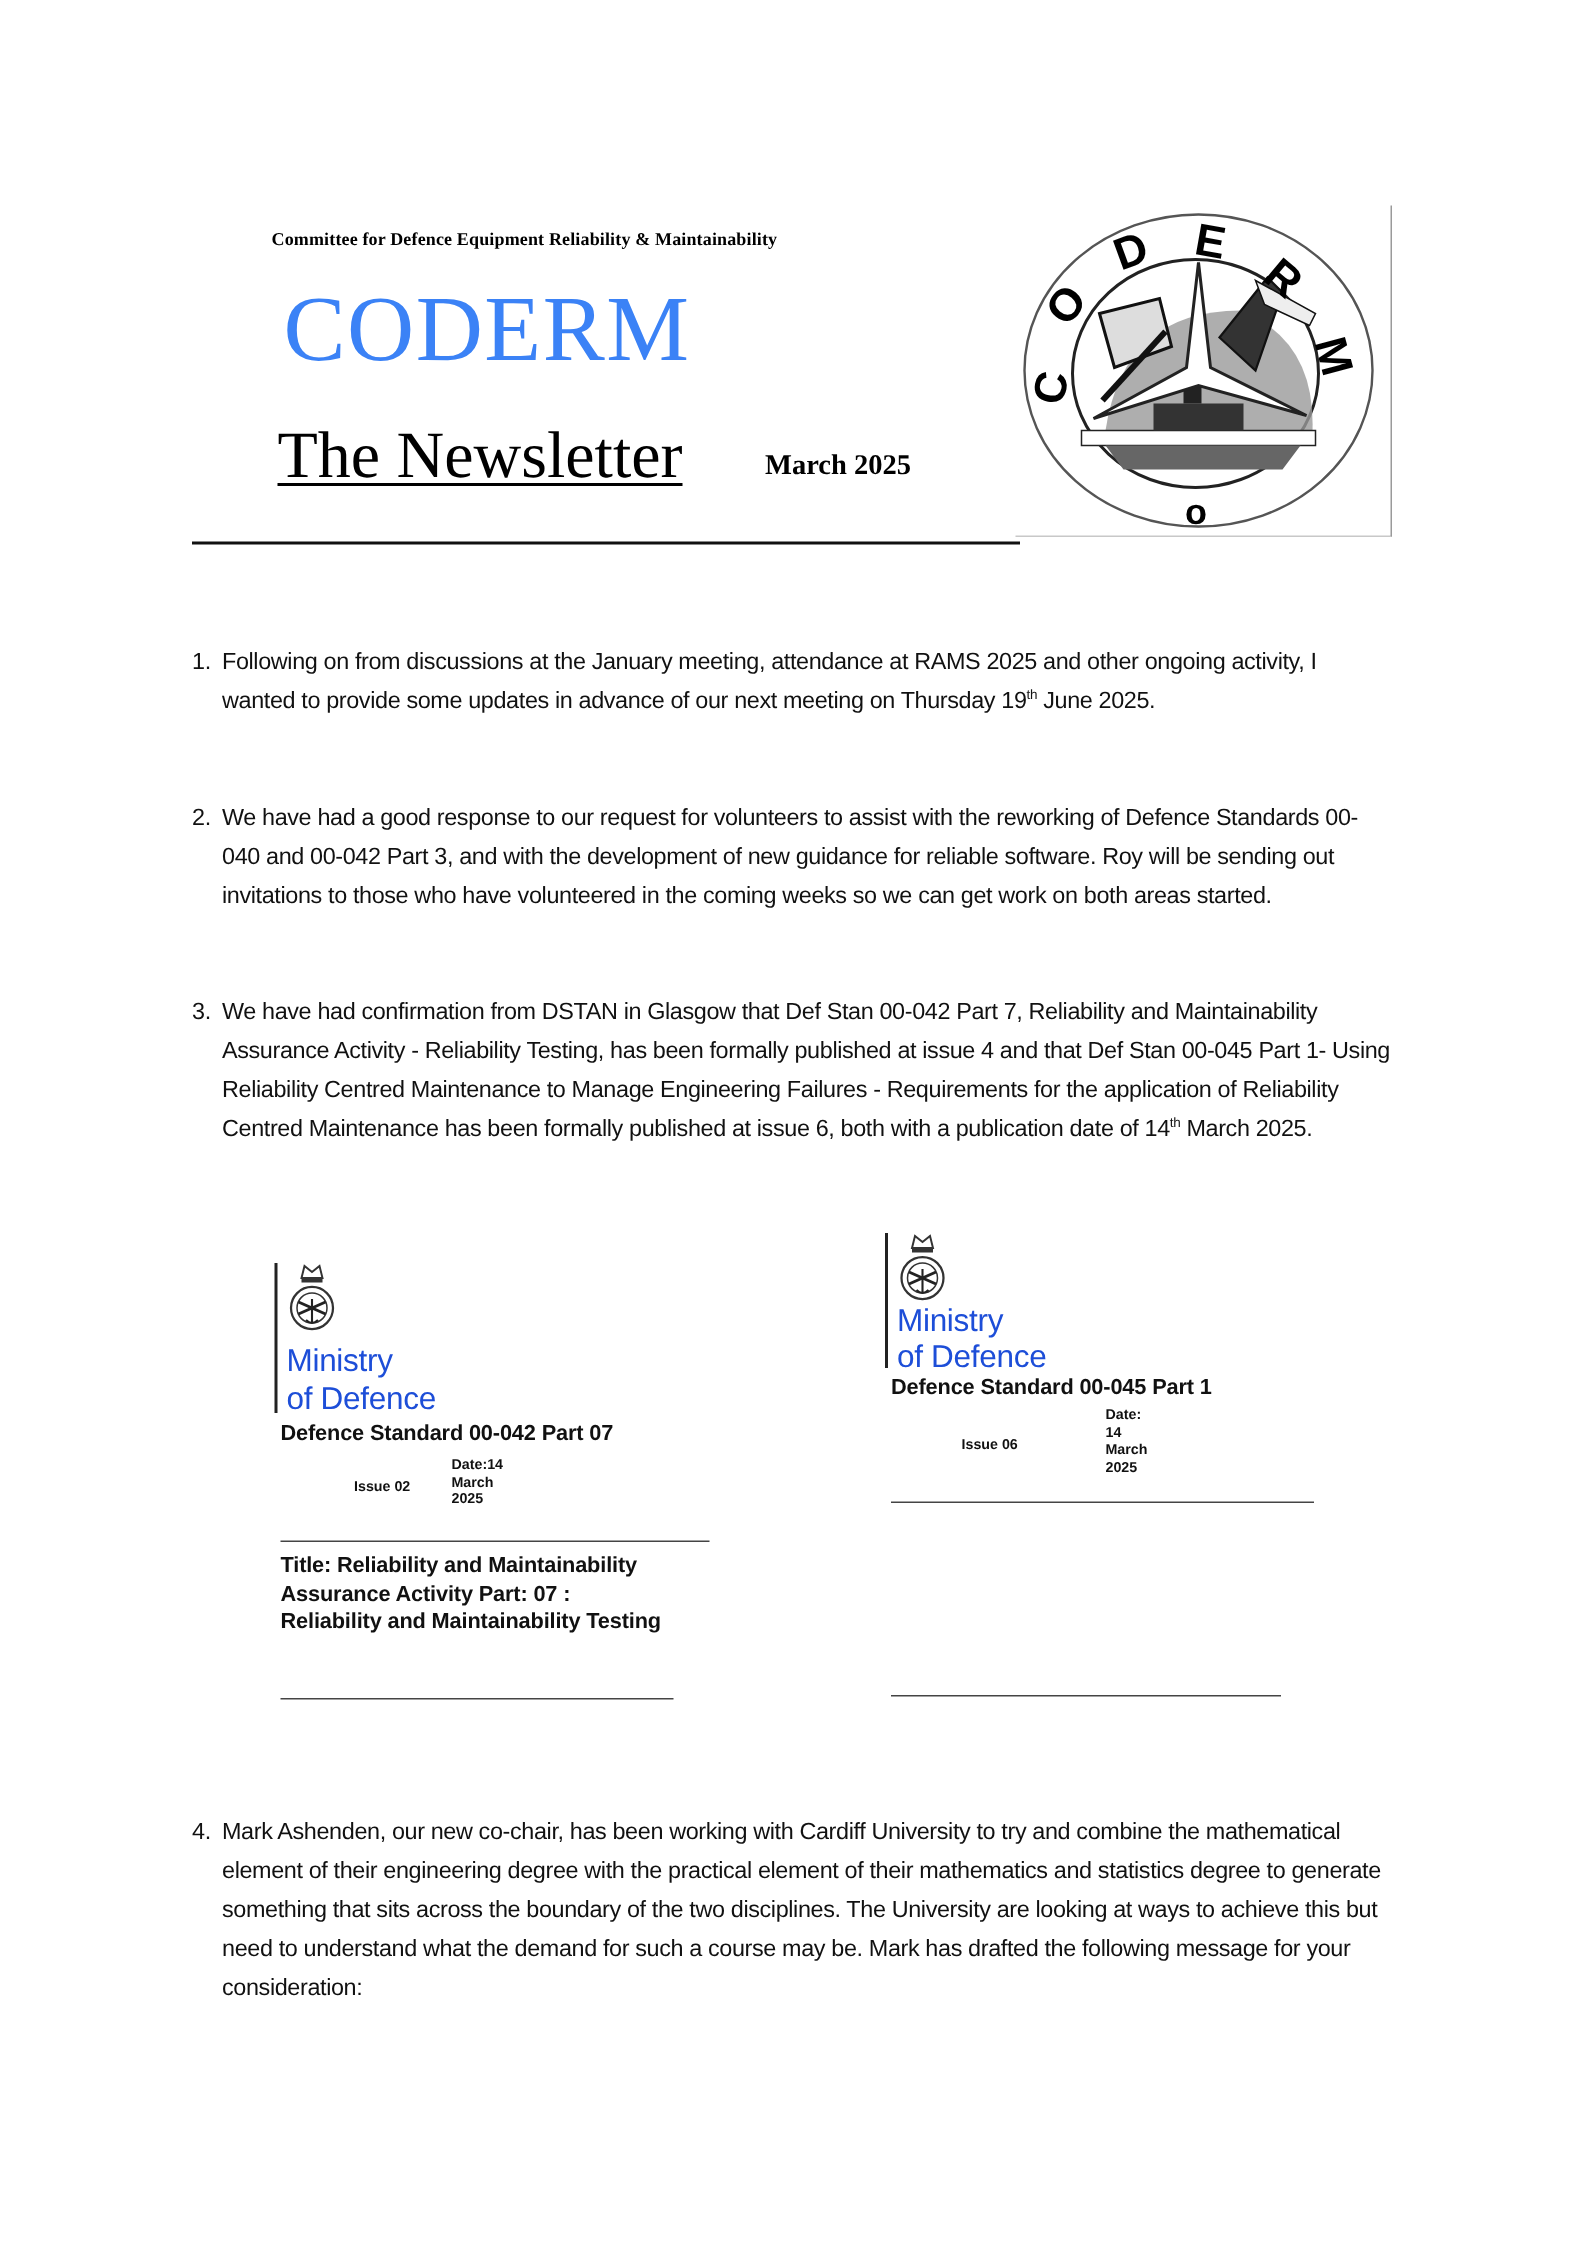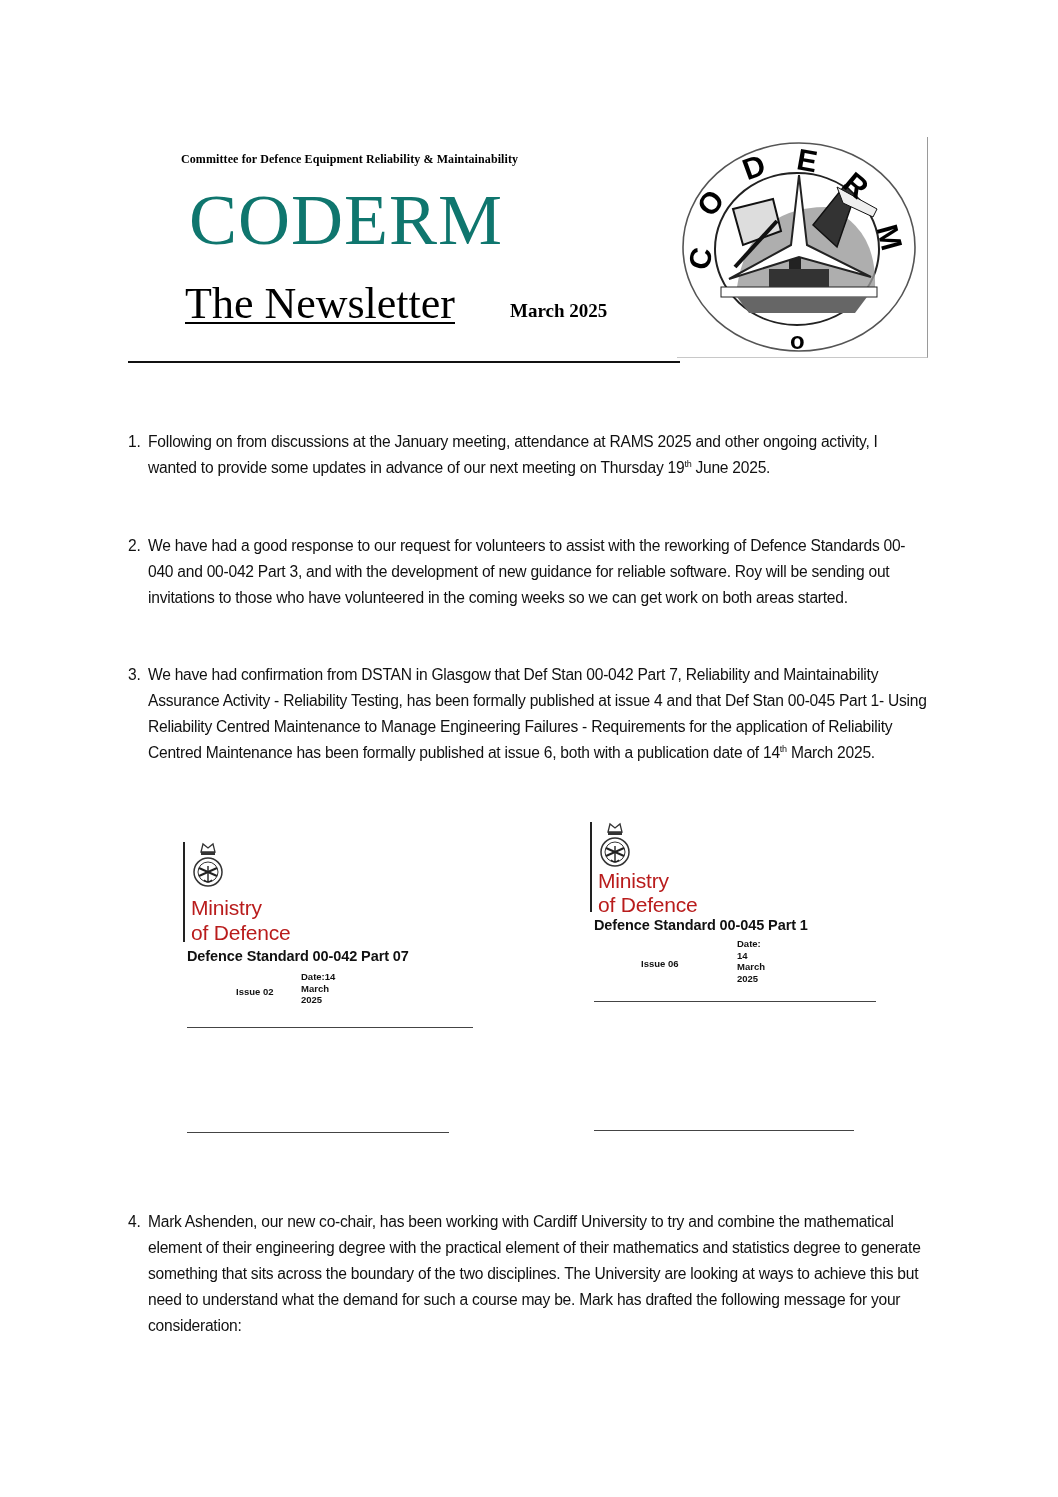--- a/index.html
+++ b/index.html
@@ -4,22 +4,22 @@
 <style>
   html, body { margin: 0; padding: 0; background: #ffffff; }
   body { width: 1058px; height: 1497px; position: relative; overflow: hidden;
          font-family: "Liberation Sans", sans-serif; color: #000; }
 
   
   .committee { position: absolute; left: 181px; top: 152px; width: 440px;
                font-family: "Liberation Serif", serif; font-weight: bold;
                font-size: 12px; letter-spacing: 0.1px; white-space: nowrap; }
   .brand { position: absolute; left: 189px; top: 170px;
-           font-family: "Liberation Serif", serif; font-size: 72px; line-height: 100px;
-           color: #0f766e; letter-spacing: 1px; white-space: nowrap; }
+           font-family: "Liberation Serif", serif; font-size: 62px; line-height: 100px;
+           color: #3b82f6; letter-spacing: 1px; white-space: nowrap; }
   .newsletter { position: absolute; left: 185px; top: 278px;
                 font-family: "Liberation Serif", serif; font-size: 44px; line-height: 52px;
                 text-decoration: underline; text-decoration-thickness: 2px;
                 text-underline-offset: 4px; white-space: nowrap; }
   .issue-date { position: absolute; left: 510px; top: 300px;
                 font-family: "Liberation Serif", serif; font-weight: bold;
                 font-size: 19px; white-space: nowrap; }
   .header-rule { position: absolute; left: 128px; top: 361px; width: 552px;
                  height: 2px; background: #111; }
 
@@ -35,21 +35,21 @@
           letter-spacing: -0.25px; color: #111; }
   .item .num { position: absolute; left: 0; top: 0; width: 28px; }
   .item .txt { margin-left: 20px; }
   .item sup { font-size: 9px; line-height: 0; vertical-align: 6px; }
 
   
   .stdcover { position: absolute; font-family: "Liberation Sans", sans-serif; color: #111; }
   .stdcover .vbar { position: absolute; left: 0; width: 2px; background: #222; }
   .stdcover .crest { position: absolute; left: 8px; }
   .stdcover .mod { position: absolute; left: 8px; font-size: 21px; line-height: 24px;
-                   color: #b91c1c; letter-spacing: -0.2px; white-space: nowrap; }
+                   color: #1d4ed8; letter-spacing: -0.2px; white-space: nowrap; }
   .stdcover .stdname { position: absolute; left: 4px; font-weight: bold; font-size: 14.5px;
                        white-space: nowrap; letter-spacing: -0.1px; }
   .stdcover .issue { position: absolute; left: 8px; font-weight: bold; font-size: 9.5px; padding-left: 44px; }
   .stdcover .date { position: absolute; font-weight: bold; font-size: 9.5px; line-height: 11.5px; }
   .stdcover .rule { position: absolute; left: 4px; height: 1px; background: #444; }
   .stdcover .title { position: absolute; left: 4px; font-weight: bold; font-size: 14.5px;
                      line-height: 18.5px; letter-spacing: -0.1px; }
 </style>
 </head>
 <body>
@@ -120,20 +120,25 @@
   <div class="mod" style="top:56px;">Ministry</div>
   <div class="mod" style="top:81px;">of Defence</div>
   <div class="stdname" style="top:108px;">Defence Standard 00-042 Part 07</div>
   <div class="issue" style="left:9px; top:146px;">Issue 02</div>
   <div class="date" style="left:118px; top:131px;">
     <div>Date:14</div>
     <div>March</div>
     <div>2025</div>
   </div>
   <div class="rule" style="top:187px; width:286px;"></div>
+  <div class="title" style="top:195px; width:300px;">
+    <div>Title: Reliability and Maintainability</div>
+    <div>Assurance Activity Part: 07 :</div>
+    <div>Reliability and Maintainability Testing</div>
+  </div>
   <div class="rule" style="top:292px; width:262px;"></div>
 </div>
 
 <div class="stdcover" style="left:590px; top:822px; width:300px; height:315px;">
   <div class="vbar" style="top:0; height:90px;"></div>
   <svg class="crest" style="top:-2px;" width="34" height="52" viewBox="0 0 34 52">
     <path d="M10 12 L12 4 L17 8 L22 4 L24 12 Z" fill="#fff" stroke="#333" stroke-width="1.3"></path>
     <rect x="10" y="12" width="14" height="3" fill="#333"></rect>
     <circle cx="17" cy="32" r="14" fill="#fff" stroke="#333" stroke-width="1.5"></circle>
     <circle cx="17" cy="32" r="10" fill="none" stroke="#333" stroke-width="1"></circle>

